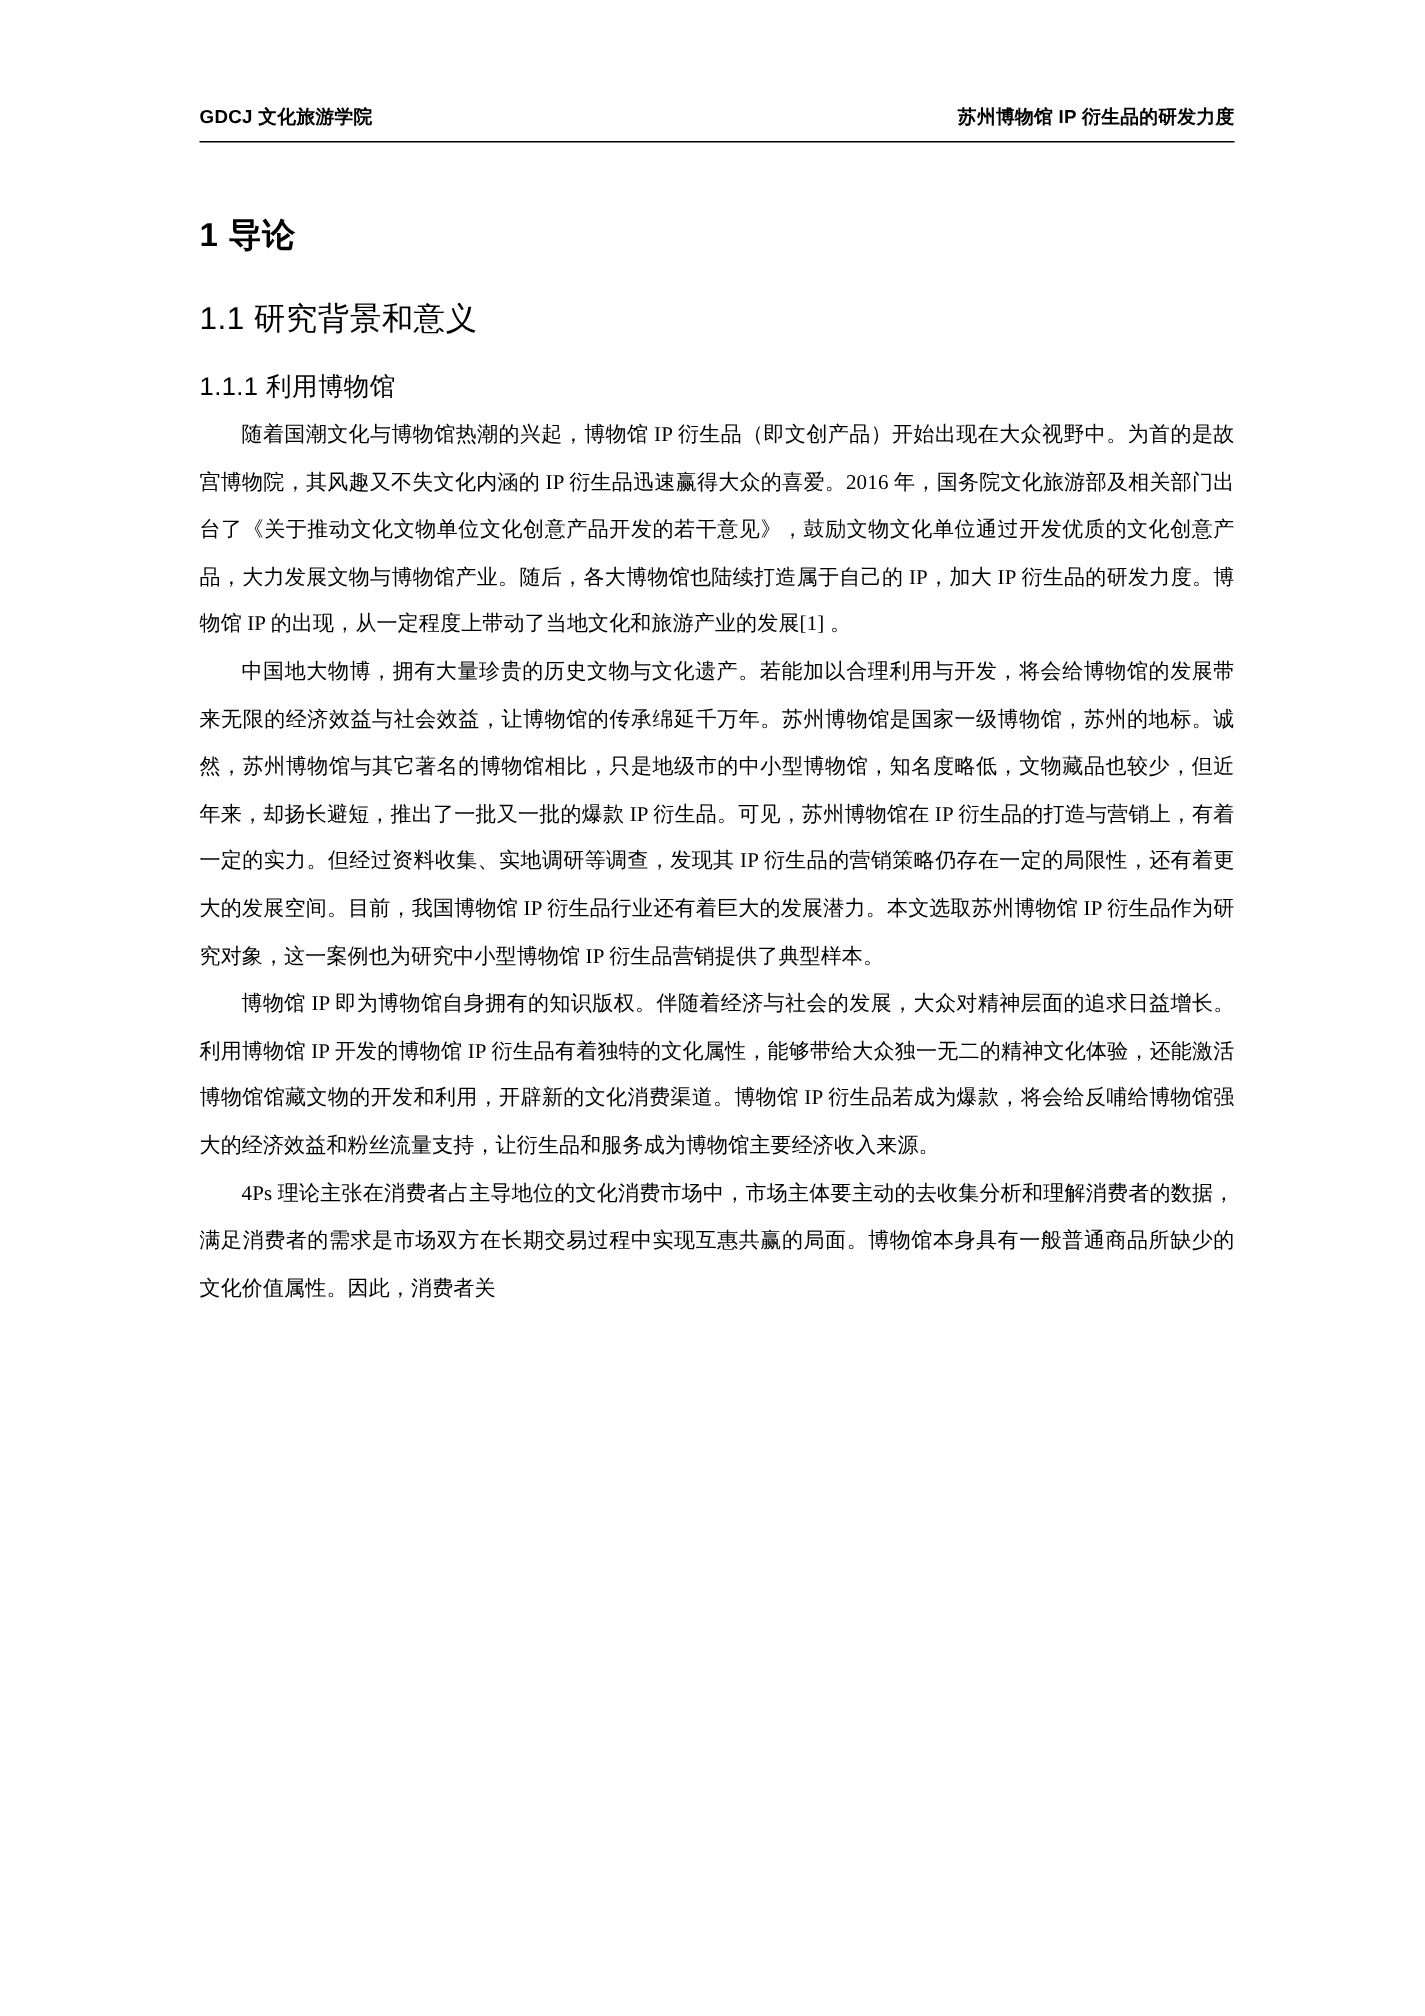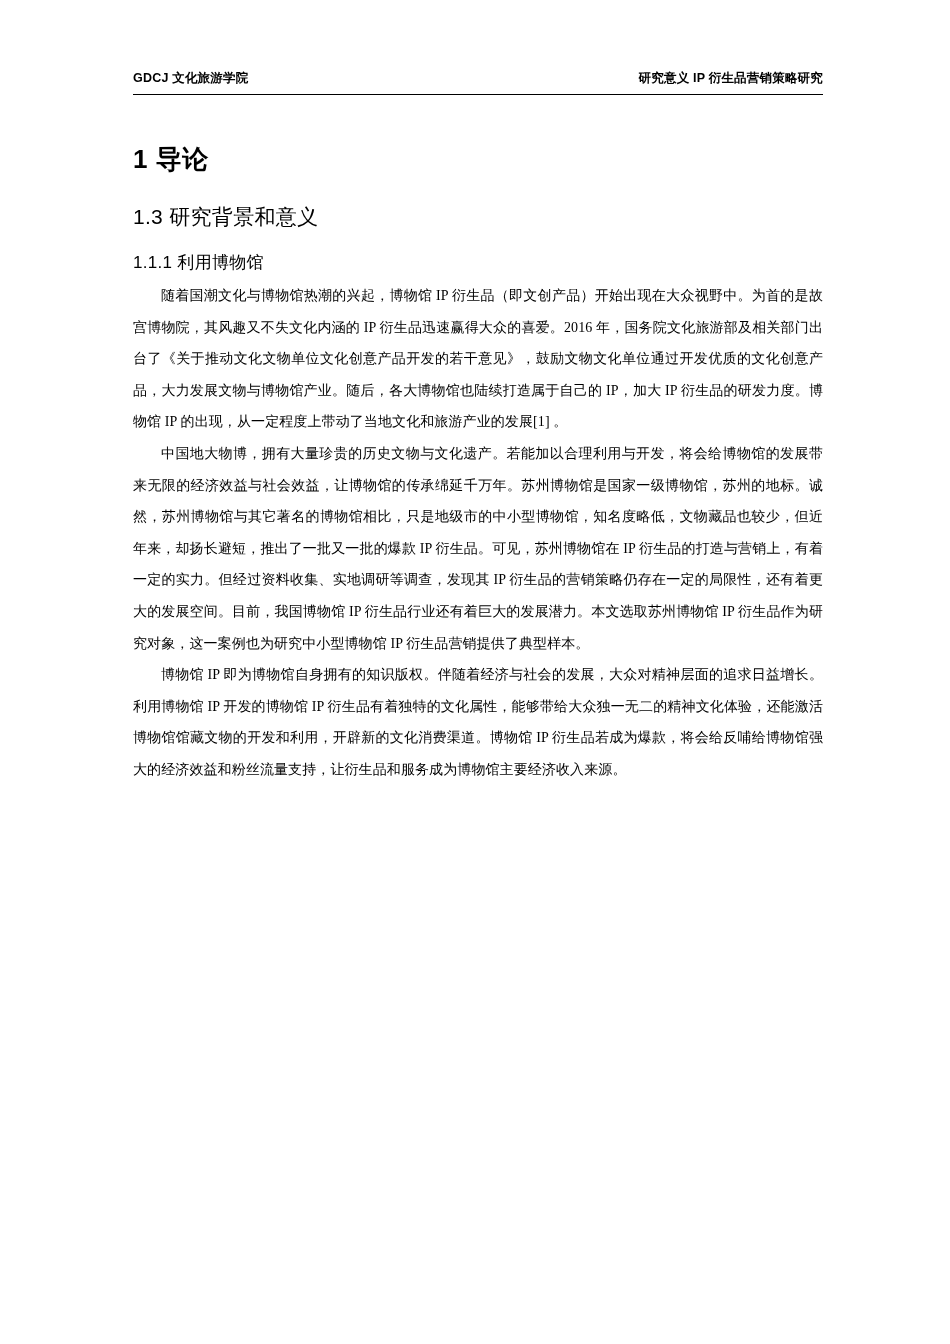--- a/index.html
+++ b/index.html
@@ -54,21 +54,21 @@
 
   
   .body {
     position: absolute;
     top: 120px;
     left: 0;
     width: 690px;
   }
   h1.chapter {
     font-family: "Liberation Sans", "DejaVu Sans", sans-serif;
-    font-size: 26px;
+    font-size: 22px;
     font-weight: bold;
     margin: 22px 0 26px 0;
     letter-spacing: 0.5px;
   }
   h2.section {
     font-family: "Liberation Sans", "DejaVu Sans", sans-serif;
     font-size: 21px;
     font-weight: normal;
     margin: 0 0 20px 0;
     letter-spacing: 0.3px;
@@ -99,33 +99,34 @@
   }
 </style>
 </head>
 <body>
 
 <div class="page">
   <div class="content">
 
     <div class="header">
       <span class="header-left">GDCJ 文化旅游学院</span>
-      <span class="header-right">研究意义 IP 衍生品营销策略研究</span>
+      <span class="header-right">苏州博物馆 IP 衍生品的研发力度</span>
     </div>
     <div class="header-rule"></div>
 
     <div class="body">
       <h1 class="chapter">1 导论</h1>
-      <h2 class="section">1.3 研究背景和意义</h2>
+      <h2 class="section">1.1 研究背景和意义</h2>
 
       <h3 class="subsection">1.1.1 利用博物馆</h3>
       <p class="para">随着国潮文化与博物馆热潮的兴起，博物馆 IP 衍生品（即文创产品）开始出现在大众视野中。为首的是故宫博物院，其风趣又不失文化内涵的 IP 衍生品迅速赢得大众的喜爱。2016 年，国务院文化旅游部及相关部门出台了《关于推动文化文物单位文化创意产品开发的若干意见》，鼓励文物文化单位通过开发优质的文化创意产品，大力发展文物与博物馆产业。随后，各大博物馆也陆续打造属于自己的 IP，加大 IP 衍生品的研发力度。博物馆 IP 的出现，从一定程度上带动了当地文化和旅游产业的发展[1] 。</p>
       <p class="para">中国地大物博，拥有大量珍贵的历史文物与文化遗产。若能加以合理利用与开发，将会给博物馆的发展带来无限的经济效益与社会效益，让博物馆的传承绵延千万年。苏州博物馆是国家一级博物馆，苏州的地标。诚然，苏州博物馆与其它著名的博物馆相比，只是地级市的中小型博物馆，知名度略低，文物藏品也较少，但近年来，却扬长避短，推出了一批又一批的爆款 IP 衍生品。可见，苏州博物馆在 IP 衍生品的打造与营销上，有着一定的实力。但经过资料收集、实地调研等调查，发现其 IP 衍生品的营销策略仍存在一定的局限性，还有着更大的发展空间。目前，我国博物馆 IP 衍生品行业还有着巨大的发展潜力。本文选取苏州博物馆 IP 衍生品作为研究对象，这一案例也为研究中小型博物馆 IP 衍生品营销提供了典型样本。</p>
       <p class="para">博物馆 IP 即为博物馆自身拥有的知识版权。伴随着经济与社会的发展，大众对精神层面的追求日益增长。利用博物馆 IP 开发的博物馆 IP 衍生品有着独特的文化属性，能够带给大众独一无二的精神文化体验，还能激活博物馆馆藏文物的开发和利用，开辟新的文化消费渠道。博物馆 IP 衍生品若成为爆款，将会给反哺给博物馆强大的经济效益和粉丝流量支持，让衍生品和服务成为博物馆主要经济收入来源。</p>
 
+      <p class="para">4Ps 理论主张在消费者占主导地位的文化消费市场中，市场主体要主动的去收集分析和理解消费者的数据，满足消费者的需求是市场双方在长期交易过程中实现互惠共赢的局面。博物馆本身具有一般普通商品所缺少的文化价值属性。因此，消费者关</p>
     </div>
 
     <div class="footer">
       <span>第1页</span>
     </div>
 
   </div>
 </div>
 
 </body></html>

